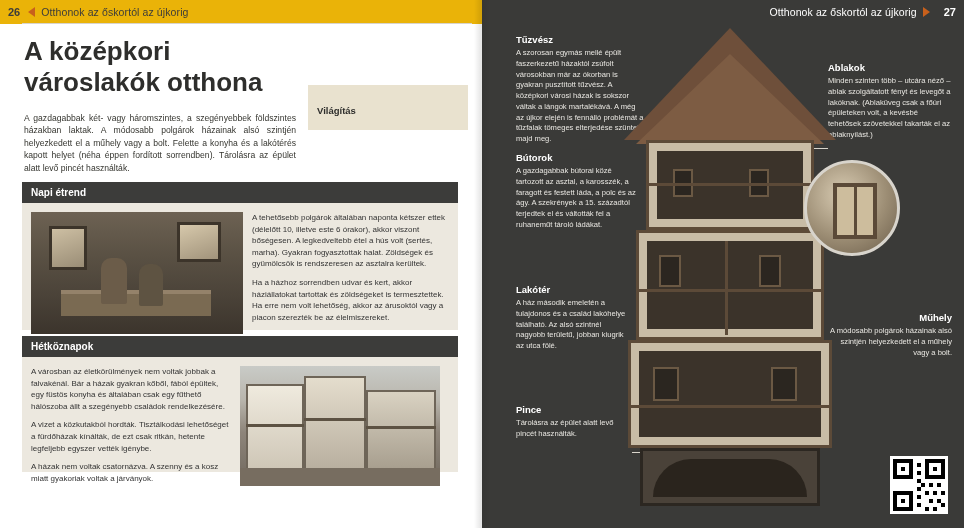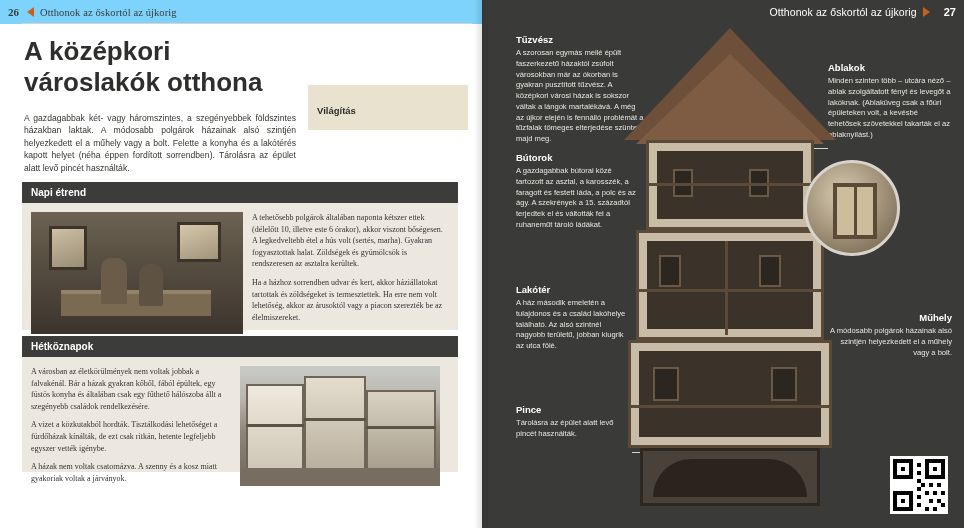--- a/index.html
+++ b/index.html
@@ -22,21 +22,21 @@
     position: relative;
     width: 482px; height: 528px;
     background: #3a3a38;
   }
 
   
   .hdr {
     position: absolute; top: 0; left: 0; right: 0; height: 24px;
     display: flex; align-items: center;
   }
-  .hdr-left { background: #7dd3fc; font-family: Liberation Serif, serif; }
+  .hdr-left { background: #eab308; }
   .hdr-right { background: #3a3a38; justify-content: flex-end; }
   .folio {
     font-size: 11px; font-weight: bold; color: #3c3c3a;
     padding: 0 8px;
   }
   .folio-r { color: #ffffff; }
   .tri-l {
     width: 0; height: 0;
     border-top: 5px solid transparent;
     border-bottom: 5px solid transparent;
@@ -81,21 +81,21 @@
   
   .sect {
     position: absolute; left: 22px; width: 436px;
     background: #ece8df;
   }
   .sect-bar {
     background: #3c3c3a; color: #ffffff;
     font-size: 10px; font-weight: bold;
     padding: 5px 9px;
   }
-  .sect-body { display: flex; padding: 9px; gap: 9px; font-family: Liberation Serif, serif; }
+  .sect-body { display: flex; padding: 9px; gap: 9px; }
   .sect-body p { font-size: 8px; line-height: 1.45; color: #333; margin-bottom: 7px; }
   .sect-body p:last-child { margin-bottom: 0; }
 
   #sect-napi { top: 182px; height: 148px; }
   #sect-hetk { top: 336px; height: 136px; }
 
   .photo { background: #8d8475; position: relative; overflow: hidden; }
   .photo-interior { width: 212px; height: 122px; }
   .photo-street { width: 200px; height: 120px; }
 

